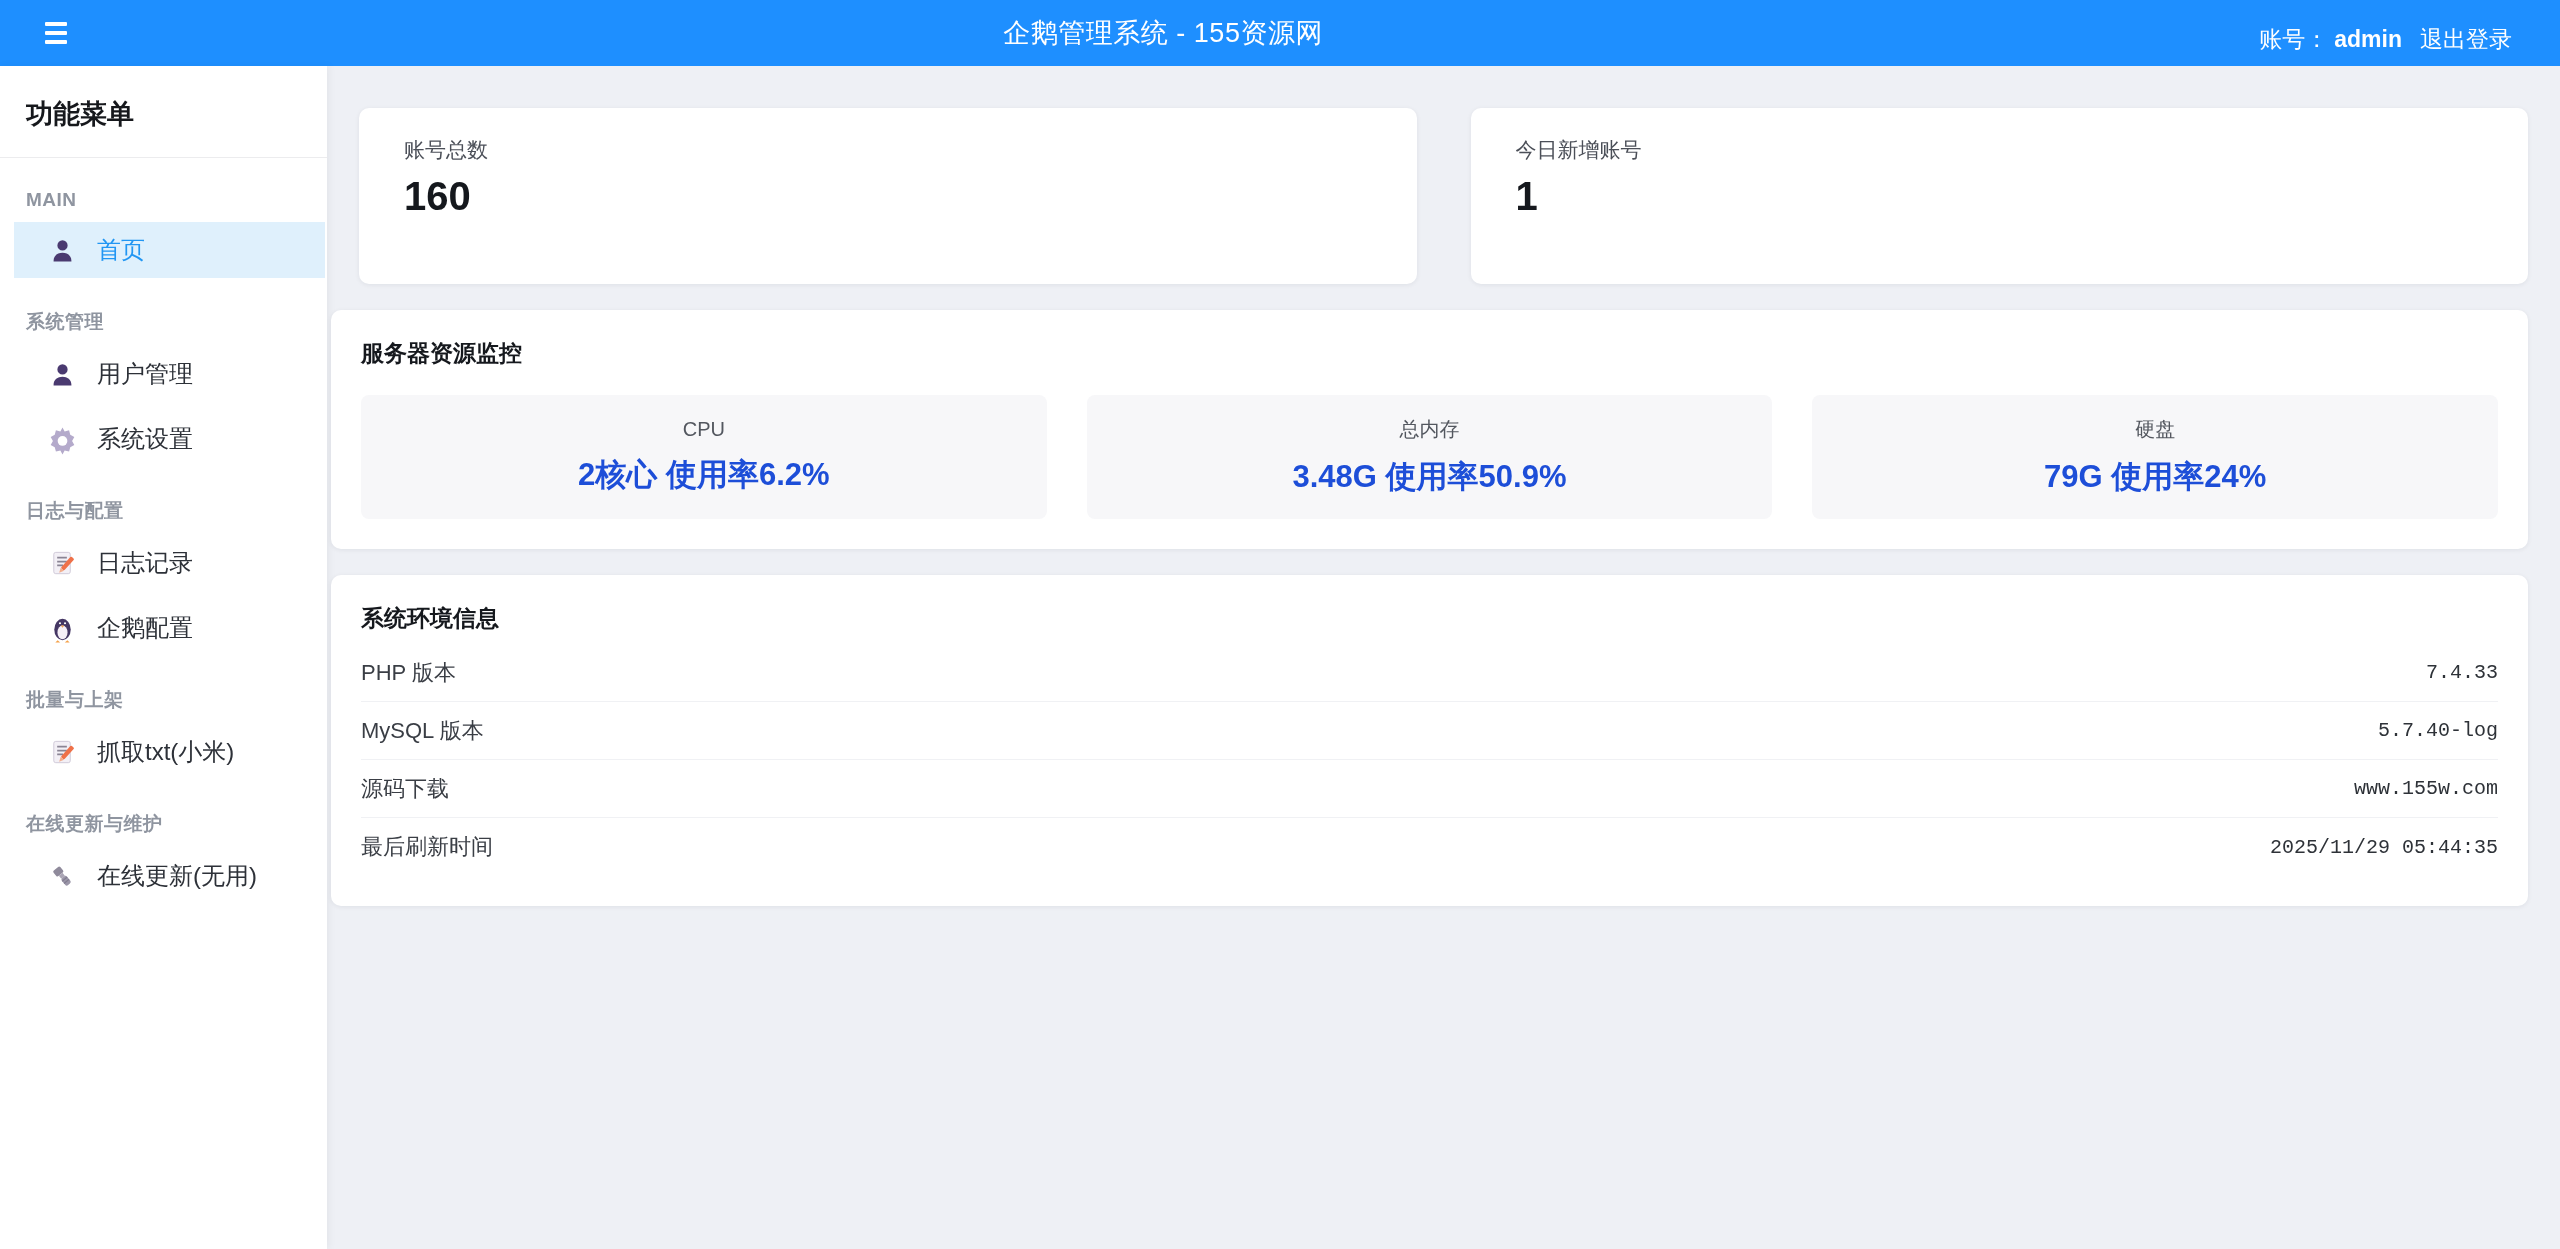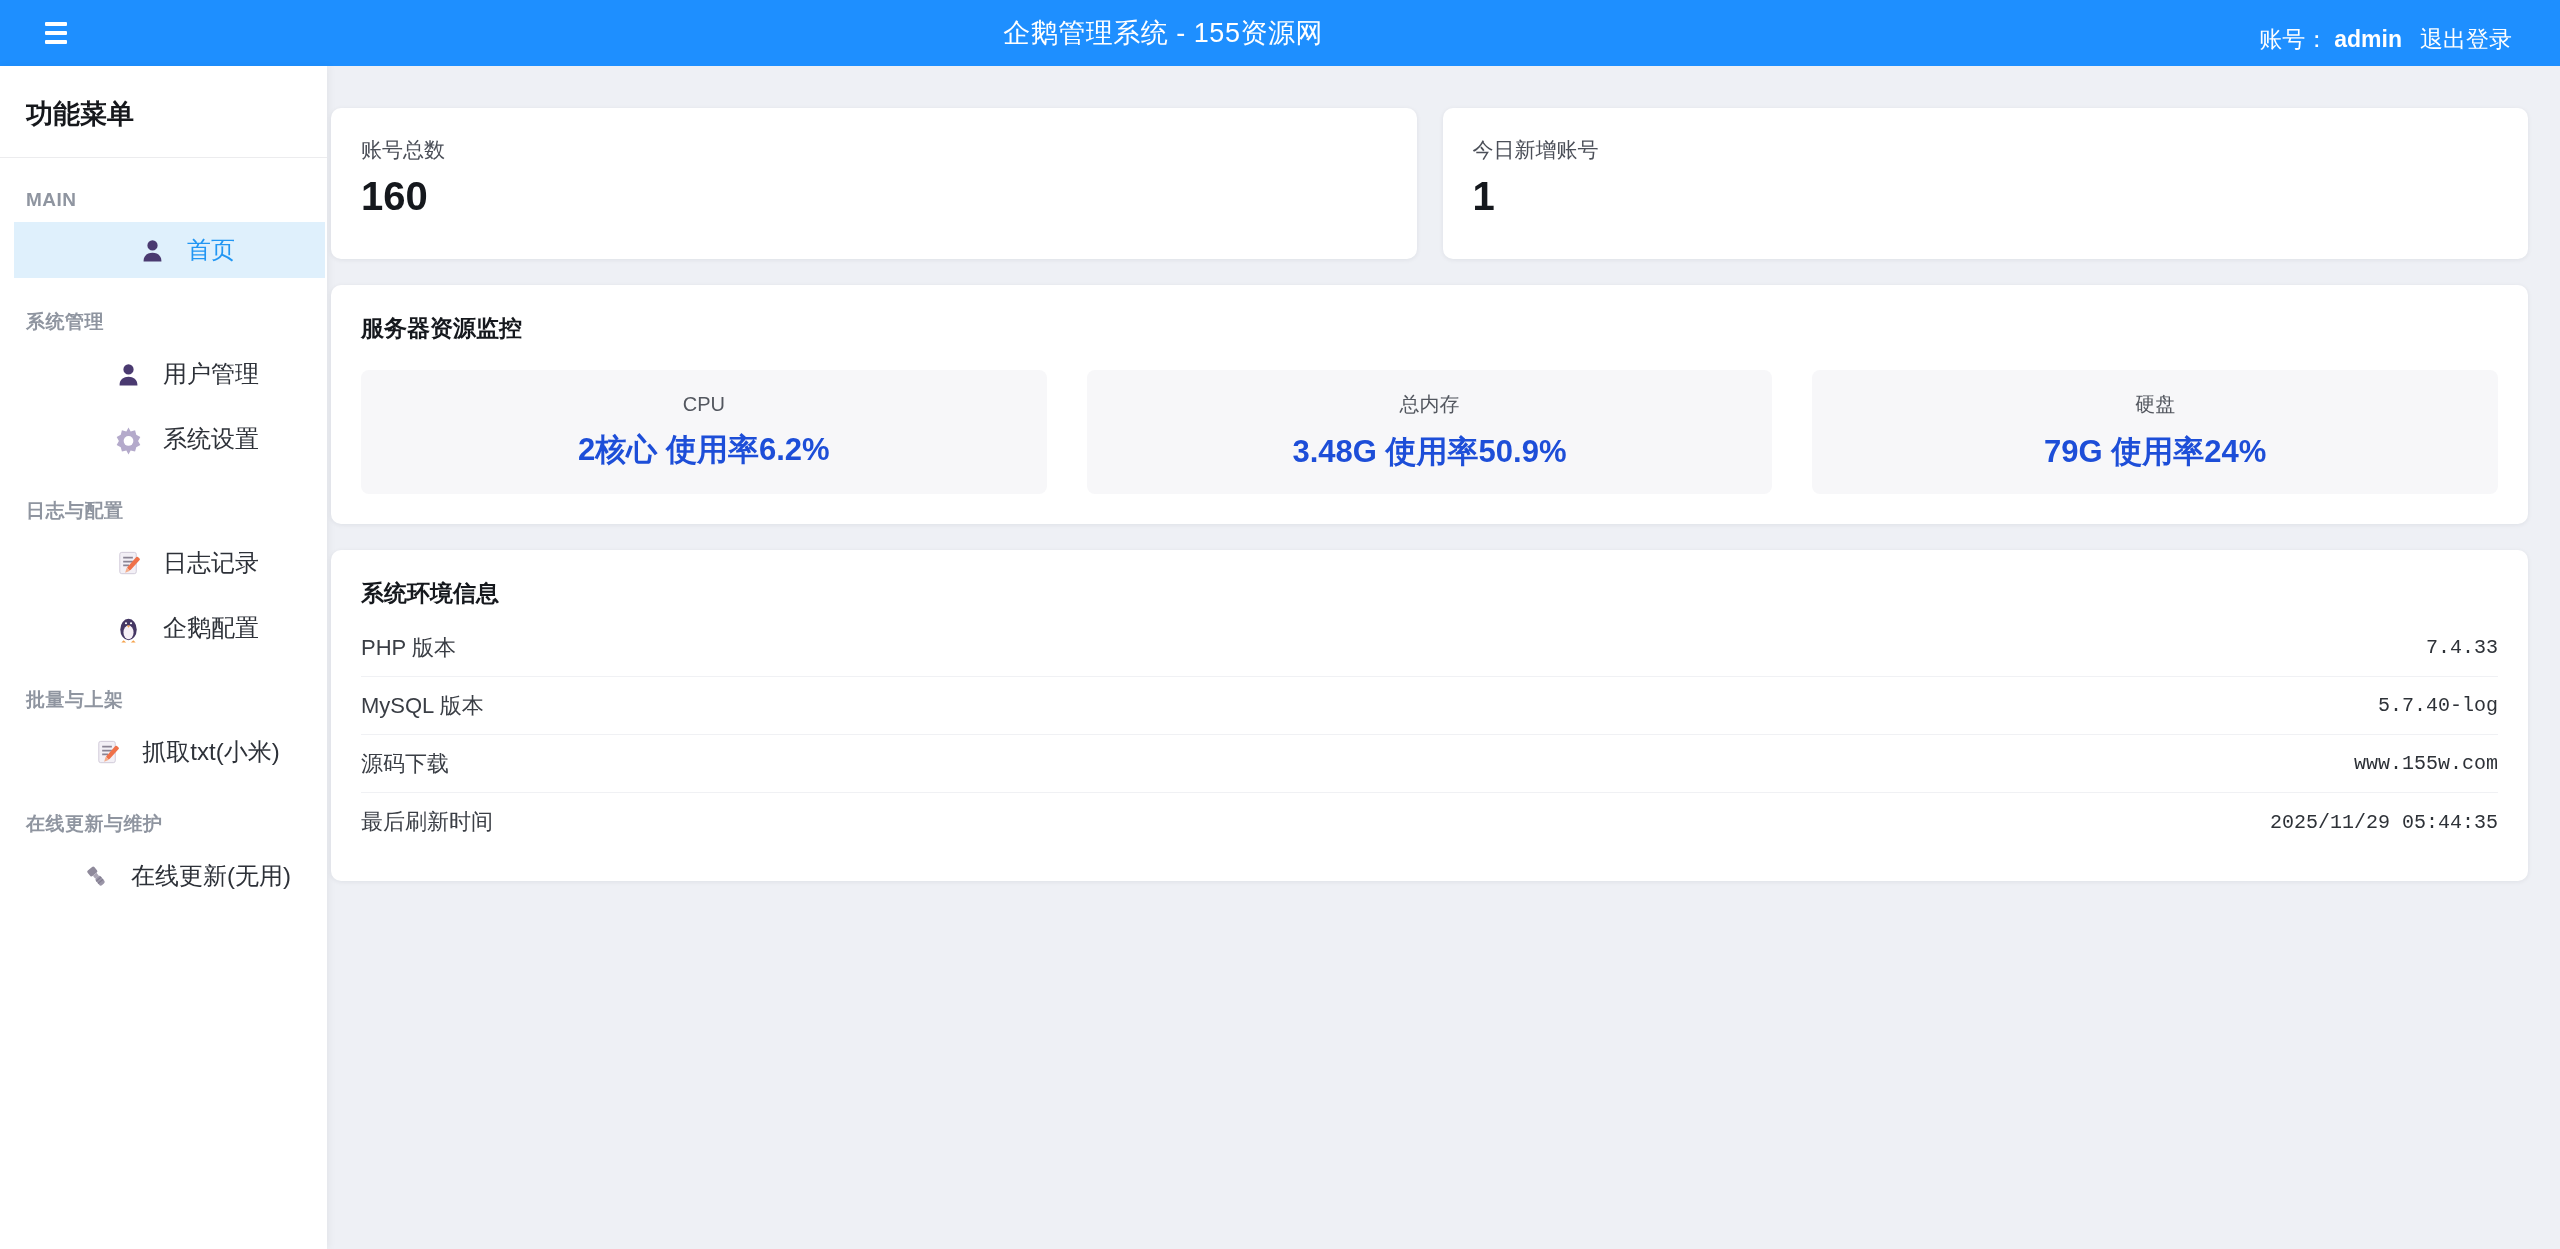--- a/index.html
+++ b/index.html
@@ -63,37 +63,37 @@
     color: #8f95a0;
     letter-spacing: 0.5px;
   }
   .menu-item {
     display: flex;
     align-items: center;
     height: 56px;
     margin: 0 2px 9px 14px;
     padding-left: 33px;
     cursor: pointer;
-    justify-content: center;
   }
   .menu-item .icon { width: 31px; height: 31px; display: inline-flex; }
   .menu-item .icon svg { width: 100%; height: 100%; }
   .menu-label { margin-left: 19px; font-size: 24px; color: #2d3138; }
   .menu-item.active { background: #dff0fc; }
   .menu-item.active .menu-label { color: #2196f3; }
   
   .main { flex: 1; padding: 42px 32px 0 4px; }
   .stat-row { display: flex; gap: 26px; }
   .stat-card {
     flex: 1;
     background: #fff;
     border-radius: 10px;
     box-shadow: 0 1px 5px rgba(16,24,40,0.07);
-    padding: 28px 30px;
-    height: 151px;
+    padding: 28px 45px;
+    height: 176px;
+    margin-left: 28px;
   }
   .stat-label { font-size: 21px; color: #4b4f58; }
   .stat-value { font-size: 40px; font-weight: 700; color: #15181d; margin-top: 10px; }
   .panel {
     background: #fff;
     border-radius: 10px;
     box-shadow: 0 1px 5px rgba(16,24,40,0.07);
     margin-top: 26px;
     padding: 28px 30px 30px;
   }

